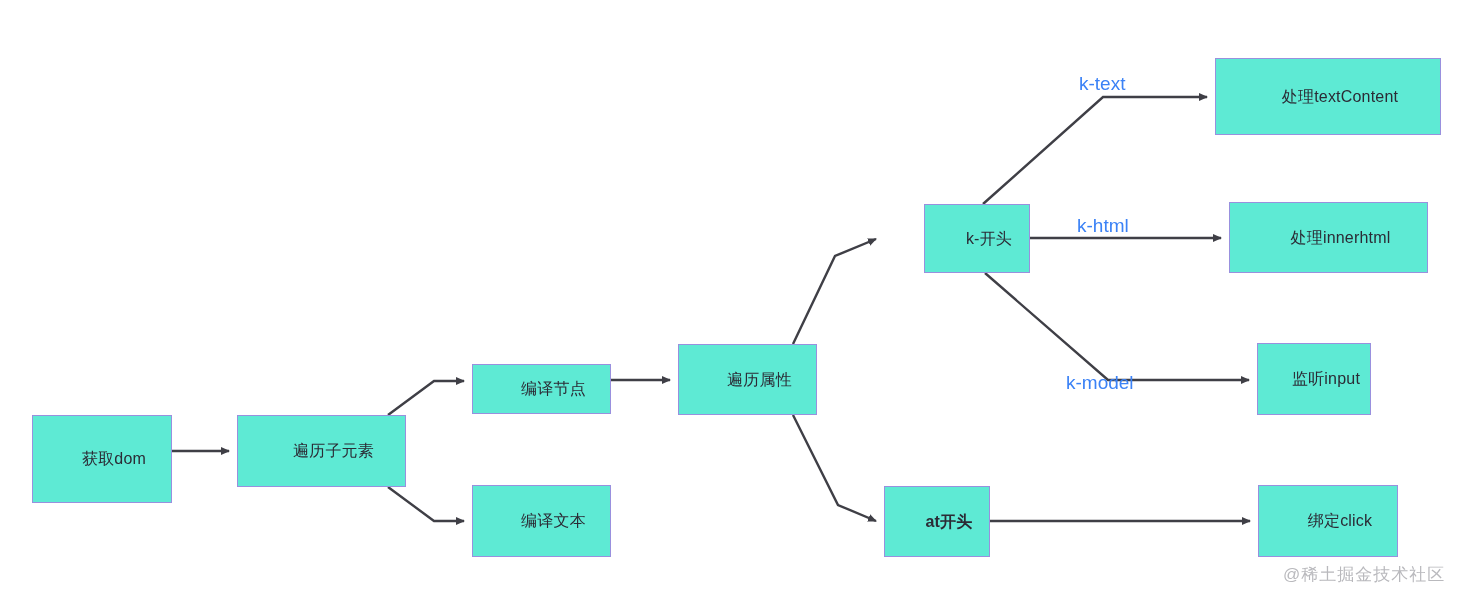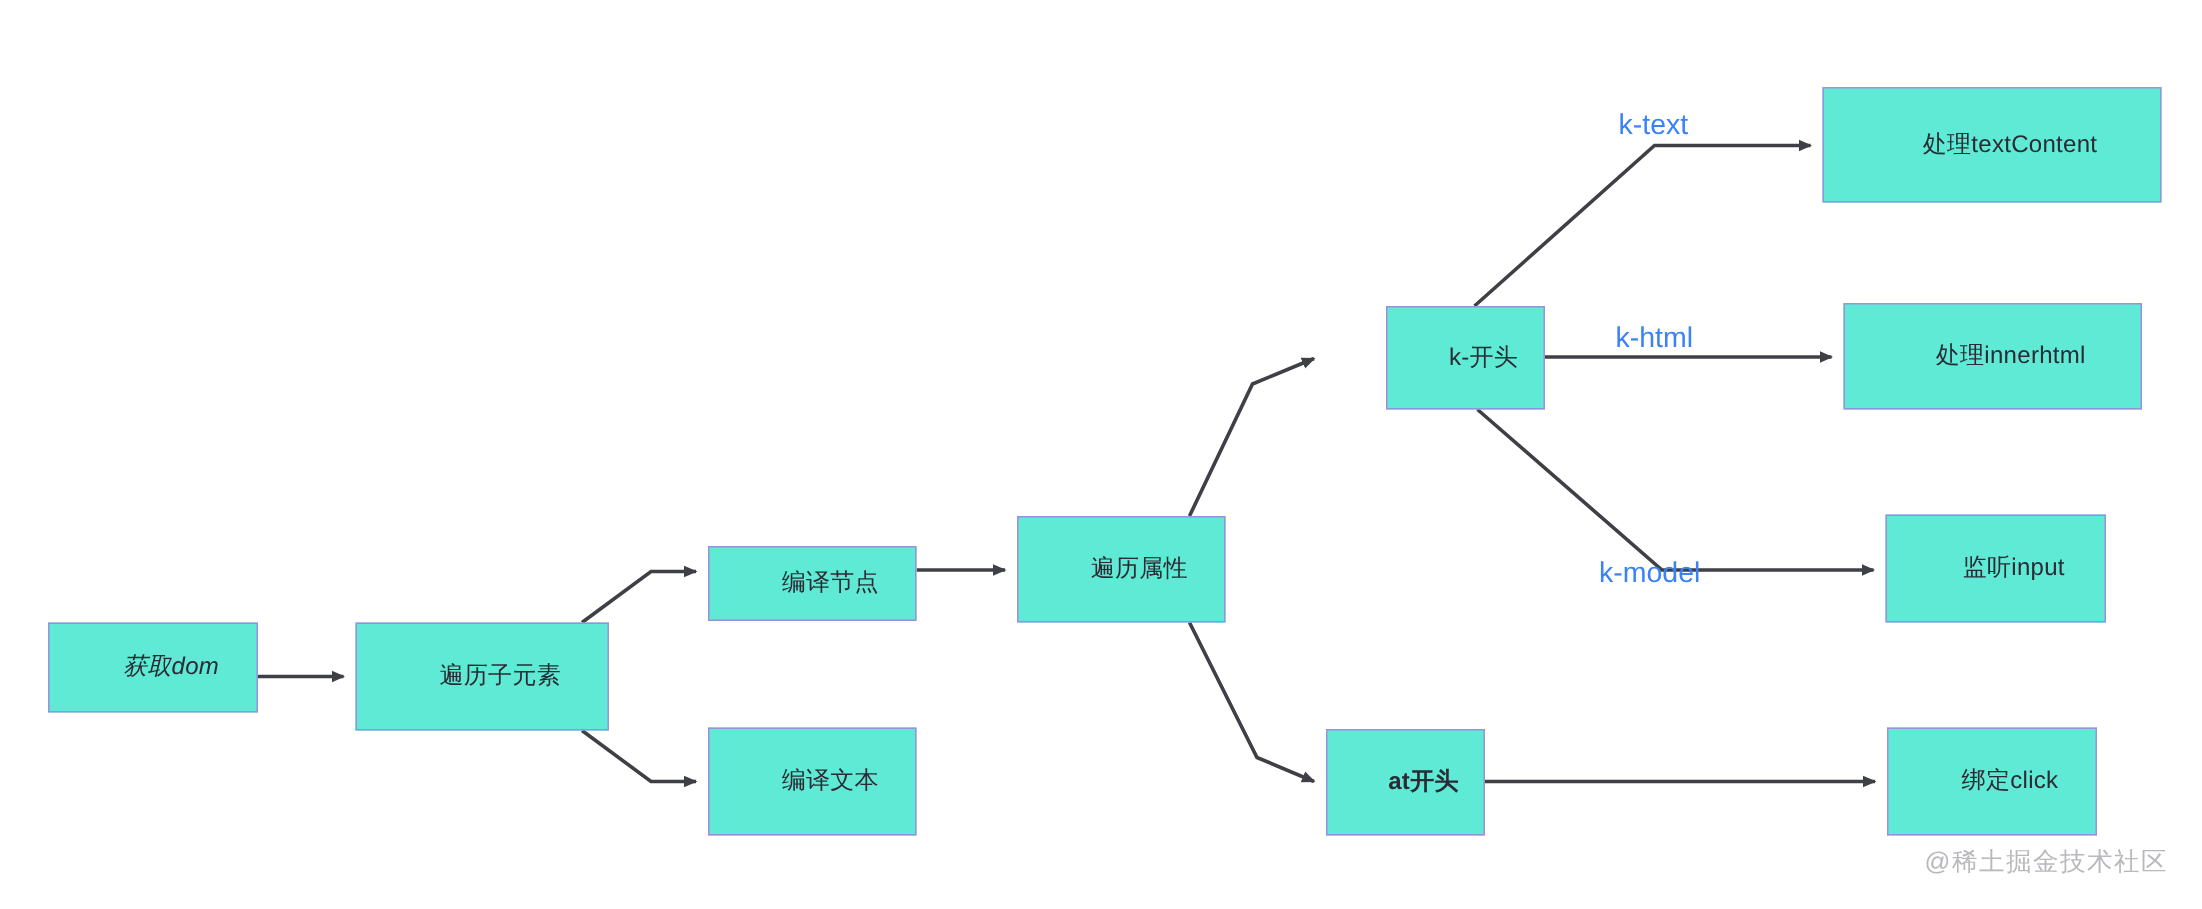--- a/index.html
+++ b/index.html
@@ -74,39 +74,39 @@
       <path d="M611,380 L670,380"></path>
       <path d="M793,344 L835,256 L876,239"></path>
       <path d="M793,415 L838,505 L876,521"></path>
       <path d="M983,204 L1103,97 L1207,97"></path>
       <path d="M990,238 L1221,238"></path>
       <path d="M985,273 L1108,380 L1249,380"></path>
       <path d="M990,521 L1250,521"></path>
     </g>
   </svg>
 
-  <div class="node" style="left:32px;top:415px;width:140px;height:60px;font-style:italic;">获取dom</div>
+  <div class="node" style="left:32px;top:415px;width:140px;height:88px;">获取dom</div>
 
   <div class="node" style="left:237px;top:415px;width:169px;height:72px;">遍历子元素</div>
 
   <div class="node" style="left:472px;top:364px;width:139px;height:50px;">编译节点</div>
 
   <div class="node" style="left:472px;top:485px;width:139px;height:72px;">编译文本</div>
 
   <div class="node" style="left:678px;top:344px;width:139px;height:71px;">遍历属性</div>
 
   <div class="node" style="left:884px;top:204px;width:106px;height:69px;margin-left:40px;">k-开头</div>
 
   <div class="node" style="left:884px;top:486px;width:106px;height:71px;font-weight:bold;">at开头</div>
 
   <div class="node" style="left:1215px;top:58px;width:226px;height:77px;">处理textContent</div>
 
   <div class="node" style="left:1229px;top:202px;width:199px;height:71px;">处理innerhtml</div>
 
-  <div class="node" style="left:1257px;top:343px;width:147px;height:72px;">监听input</div>
+  <div class="node" style="left:1257px;top:343px;width:114px;height:72px;">监听input</div>
 
   <div class="node" style="left:1258px;top:485px;width:140px;height:72px;">绑定click</div>
 
   <div class="edge-label" style="left:1079px;top:73px;">k-text</div>
 
   <div class="edge-label" style="left:1077px;top:215px;">k-html</div>
 
   <div class="edge-label" style="left:1066px;top:372px;">k-model</div>
 
   <div class="watermark" style="left:1283px;top:563px;">@稀土掘金技术社区</div>

